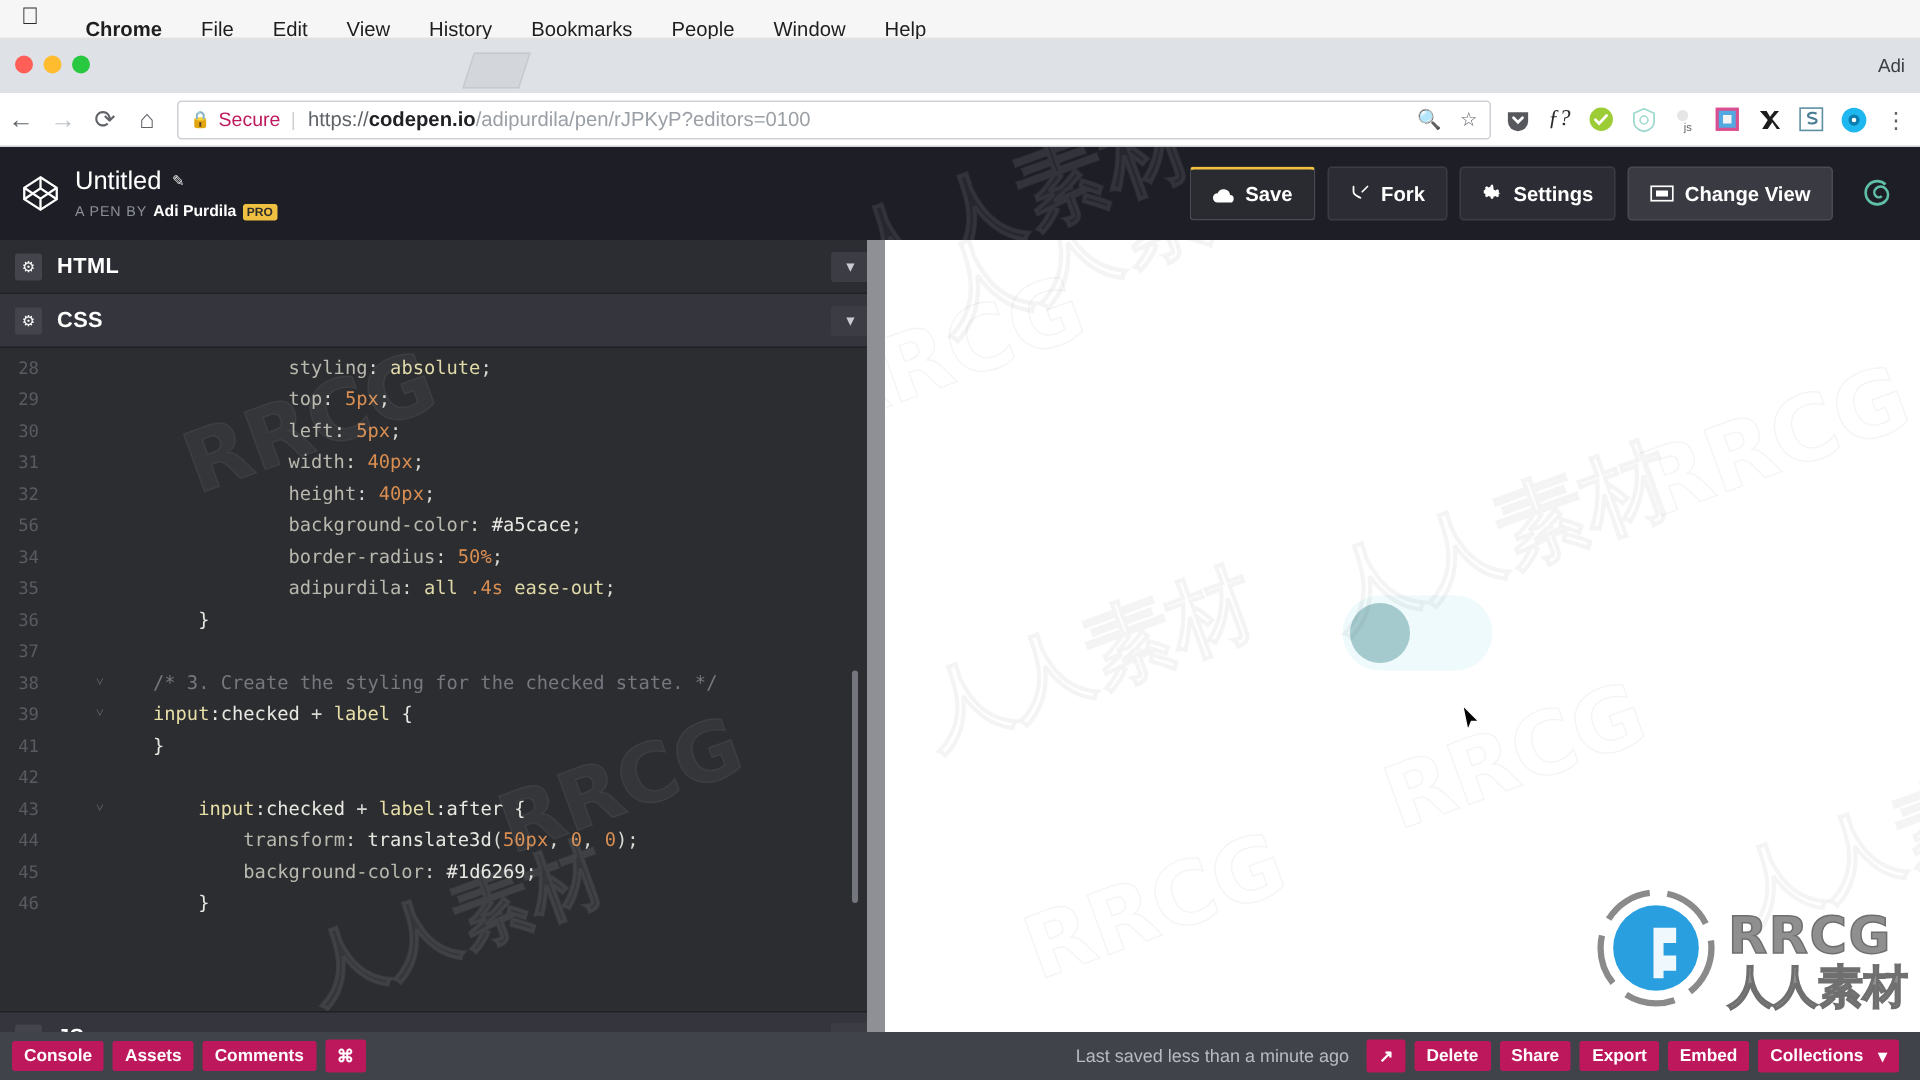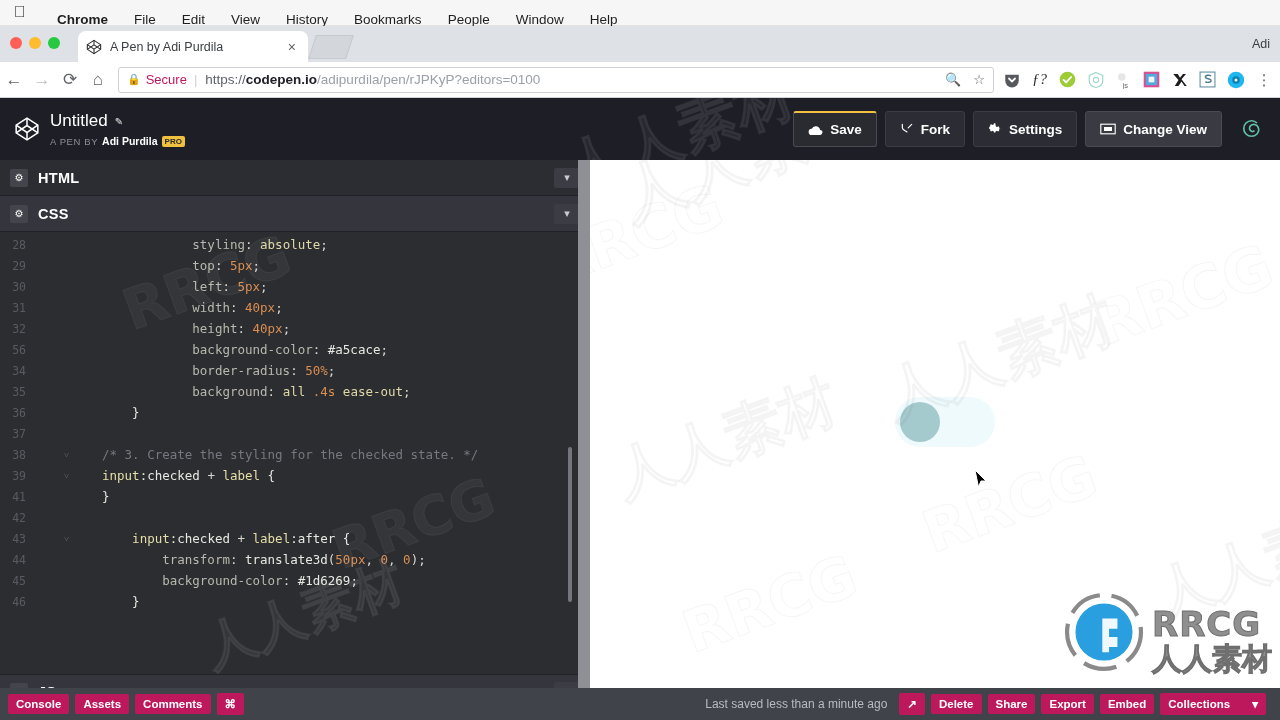--- a/index.html
+++ b/index.html
@@ -177,21 +177,21 @@
     position: absolute; bottom: 0; left: 0; width: 1280px; height: 32px;
     background: #41434b; display: flex; align-items: center; padding: 0 8px;
   }
   .bb-btn {
     background: #be185d; color: #fff; font-size: 11.5px; font-weight: bold;
     padding: 4px 8px; border-radius: 2px; margin-right: 6px; white-space: nowrap;
   }
   .bb-right { margin-left: auto; display: flex; align-items: center; gap: 6px; padding-right: 6px; }
   .saved-text { color: #b9bbc1; font-size: 12px; margin-right: 6px; white-space: nowrap; }
   .bb-right .bb-btn { margin-right: 0; }
-  .collections { display: flex; align-items: center; gap: 22px; }
+  .collections { display: flex; align-items: center; gap: 10px; }
 
   
   .wm {
     position: absolute; pointer-events: none;
     font-family: "DejaVu Sans", sans-serif; font-weight: bold;
     color: rgba(255,255,255,0.055);
     -webkit-text-stroke: 1px rgba(200,200,200,0.30);
     transform: rotate(-20deg);
     white-space: nowrap;
   }
@@ -217,30 +217,20 @@
     <span class="mi">People</span>
     <span class="mi">Window</span>
     <span class="mi">Help</span>
   </div>
 
   <div class="tabstrip">
     <div class="traffic">
       <span class="tl r"></span>
       <span class="tl y"></span>
       <span class="tl g"></span>
-    </div>
-    <div class="tab">
-      <span class="favicon">
-        <svg width="16" height="16" viewBox="0 0 24 24" fill="none" stroke="#2b2b2b" stroke-width="1.6">
-          <path d="M12 2 22 8.5v7L12 22 2 15.5v-7L12 2z"></path>
-          <path d="M12 2v6.8M12 15.2V22M2 8.5l10 6.7 10-6.7M2 15.5l10-6.7 10 6.7"></path>
-        </svg>
-      </span>
-      <span class="ttl">A Pen by Adi Purdila</span>
-      <span class="tclose">×</span>
     </div>
     <div class="tab-ghost"></div>
     <div class="profile-name">Adi</div>
   </div>
 
   <div class="toolbar">
     <span class="nav-ico">←</span>
     <span class="nav-ico dim">→</span>
     <span class="nav-ico">⟳</span>
     <span class="nav-ico">⌂</span>
@@ -387,21 +377,21 @@
 
     <div class="code-area">
       <div id="code-lines">
           <div class="code-line"><span class="ln">28</span><span class="fold"></span><span class="ctext">            <span class="t-prop">styling</span><span class="t-punct">: </span><span class="t-kw">absolute</span><span class="t-punct">;</span></span></div>
           <div class="code-line"><span class="ln">29</span><span class="fold"></span><span class="ctext">            <span class="t-prop">top</span><span class="t-punct">: </span><span class="t-num">5px</span><span class="t-punct">;</span></span></div>
           <div class="code-line"><span class="ln">30</span><span class="fold"></span><span class="ctext">            <span class="t-prop">left</span><span class="t-punct">: </span><span class="t-num">5px</span><span class="t-punct">;</span></span></div>
           <div class="code-line"><span class="ln">31</span><span class="fold"></span><span class="ctext">            <span class="t-prop">width</span><span class="t-punct">: </span><span class="t-num">40px</span><span class="t-punct">;</span></span></div>
           <div class="code-line"><span class="ln">32</span><span class="fold"></span><span class="ctext">            <span class="t-prop">height</span><span class="t-punct">: </span><span class="t-num">40px</span><span class="t-punct">;</span></span></div>
           <div class="code-line"><span class="ln">56</span><span class="fold"></span><span class="ctext">            <span class="t-prop">background-color</span><span class="t-punct">: </span><span class="t-hex">#a5cace</span><span class="t-punct">;</span></span></div>
           <div class="code-line"><span class="ln">34</span><span class="fold"></span><span class="ctext">            <span class="t-prop">border-radius</span><span class="t-punct">: </span><span class="t-num">50%</span><span class="t-punct">;</span></span></div>
-          <div class="code-line"><span class="ln">35</span><span class="fold"></span><span class="ctext">            <span class="t-prop">background</span><span class="t-punct">: </span><span class="t-kw">all</span><span class="t-punct"> </span><span class="t-num">.4s</span><span class="t-punct"> </span><span class="t-kw">ease-out</span><span class="t-punct">;</span></span></div>
+          <div class="code-line"><span class="ln">35</span><span class="fold"></span><span class="ctext">            <span class="t-prop">adipurdila</span><span class="t-punct">: </span><span class="t-kw">all</span><span class="t-punct"> </span><span class="t-num">.4s</span><span class="t-punct"> </span><span class="t-kw">ease-out</span><span class="t-punct">;</span></span></div>
           <div class="code-line"><span class="ln">36</span><span class="fold"></span><span class="ctext">    <span class="t-plain">}</span></span></div>
           <div class="code-line"><span class="ln">37</span><span class="fold"></span><span class="ctext"></span></div>
           <div class="code-line"><span class="ln">38</span><span class="fold">˅</span><span class="ctext"><span class="t-comment">/* 3. Create the styling for the checked state. */</span></span></div>
           <div class="code-line"><span class="ln">39</span><span class="fold">˅</span><span class="ctext"><span class="t-sel">input</span><span class="t-plain">:checked</span><span class="t-punct"> + </span><span class="t-sel">label</span><span class="t-plain"> {</span></span></div>
           <div class="code-line"><span class="ln">41</span><span class="fold"></span><span class="ctext"><span class="t-plain">}</span></span></div>
           <div class="code-line"><span class="ln">42</span><span class="fold"></span><span class="ctext"></span></div>
           <div class="code-line"><span class="ln">43</span><span class="fold">˅</span><span class="ctext">    <span class="t-sel">input</span><span class="t-plain">:checked</span><span class="t-punct"> + </span><span class="t-sel">label</span><span class="t-plain">:after</span><span class="t-plain"> {</span></span></div>
           <div class="code-line"><span class="ln">44</span><span class="fold"></span><span class="ctext">        <span class="t-prop">transform</span><span class="t-punct">: </span><span class="t-plain">translate3d</span><span class="t-punct">(</span><span class="t-num">50px</span><span class="t-punct">, </span><span class="t-num">0</span><span class="t-punct">, </span><span class="t-num">0</span><span class="t-punct">);</span></span></div>
           <div class="code-line"><span class="ln">45</span><span class="fold"></span><span class="ctext">        <span class="t-prop">background-color</span><span class="t-punct">: </span><span class="t-hex">#1d6269</span><span class="t-punct">;</span></span></div>
           <div class="code-line"><span class="ln">46</span><span class="fold"></span><span class="ctext">    <span class="t-plain">}</span></span></div>

